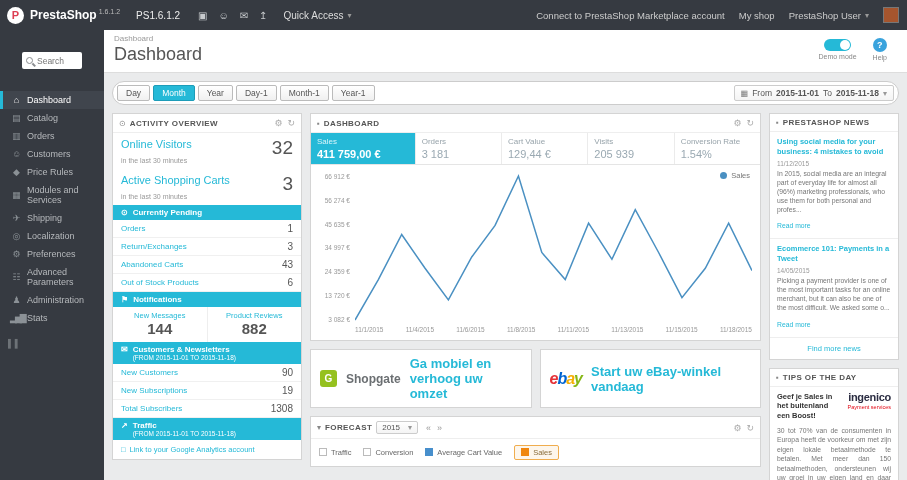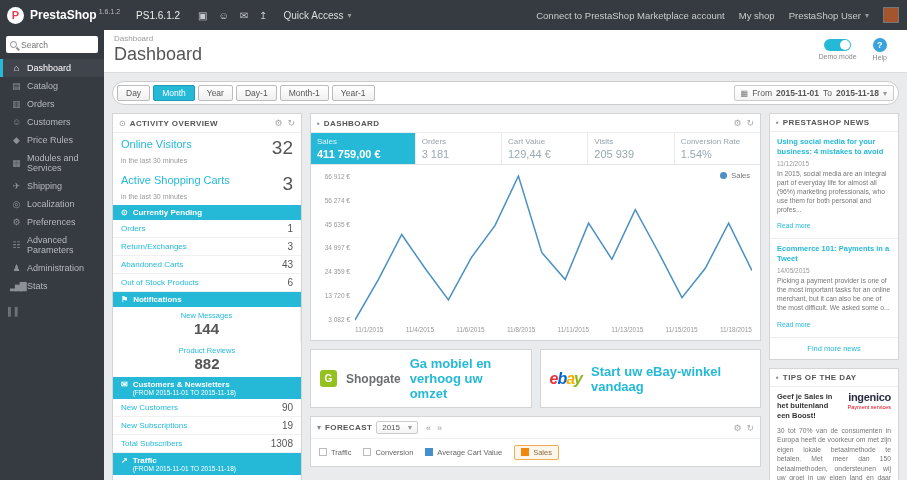--- a/index.html
+++ b/index.html
@@ -16,21 +16,21 @@
   .shop-name { font-size:10px; color:#eee; margin-left:16px; }
   .topbar-icons { display:flex; gap:11px; margin-left:18px; font-size:10px; color:#c7cacd; }
   .quick-access { font-size:10px; color:#ddd; margin-left:16px; display:flex; align-items:center; gap:4px; }
   .topbar-right { margin-left:auto; display:flex; align-items:center; gap:14px; padding-right:8px; font-size:9.5px; color:#ccc; }
   .topbar-link { display:flex; align-items:center; gap:4px; }
   .avatar { width:16px; height:16px; background:#a5552e; border:1px solid #777; }
   .caret { font-size:8px; color:#999; }
 
   
   .sidebar { position:absolute; top:30px; left:0; bottom:0; width:104px; background:#363a41; z-index:10; }
-  .search-box { margin:6px; height:17px; background:#fff; border-radius:2px; display:flex; align-items:center; padding:0 4px; gap:4px; }
+  .search-box { margin:22px; height:17px; background:#fff; border-radius:2px; display:flex; align-items:center; padding:0 4px; gap:4px; }
   .search-icon { width:7px; height:7px; border:1.5px solid #8a8d90; border-radius:50%; position:relative; flex:none; }
   .search-icon::after { content:""; position:absolute; width:4px; height:1.5px; background:#8a8d90; transform:rotate(45deg); left:5px; top:6px; }
   .search-box input { border:none; outline:none; width:100%; font-size:8.5px; color:#555; background:transparent; }
   .menu { margin-top:4px; }
   .menu-item { display:flex; align-items:center; gap:6px; padding:4px 7px; font-size:9px; color:#b6b9bc; cursor:pointer; border-left:3px solid transparent; }
   .menu-item .mi { width:11px; text-align:center; font-size:9px; color:#8b9196; flex:none; letter-spacing:-2px; }
   .menu-item.active { background:#40454d; color:#fff; border-left-color:#25b9d7; }
   .menu-item.active .mi { color:#fff; }
   .collapse-btn { padding:12px 8px; color:#6d7277; font-size:8px; letter-spacing:1px; }
 
@@ -69,21 +69,21 @@
   
   .big-row { padding:5px 8px 0; display:flex; justify-content:space-between; align-items:flex-start; }
   .big-label { color:#25b9d7; font-size:11px; }
   .big-value { color:#555; font-size:19px; font-weight:300; line-height:1; }
   .big-sub { font-size:7px; color:#999; padding:0 8px 5px; }
   .band { background:#25b9d7; color:#fff; font-size:8px; font-weight:bold; padding:3px 8px; display:flex; gap:5px; align-items:flex-start; }
   .band-sub { display:block; font-size:6.5px; font-weight:normal; }
   .data-row { display:flex; justify-content:space-between; align-items:center; padding:3px 8px; border-bottom:1px solid #f0f0f0; }
   .data-label { color:#25b9d7; font-size:8px; }
   .data-value { color:#555; font-size:10px; }
-  .notif-cols { display:flex;flex-direction:column; }
+  .notif-cols { display:flex; }
   .notif-col { flex:1; text-align:center; padding:4px 0 5px; }
   .notif-col:first-child { border-right:1px solid #eee; }
   .notif-label { color:#25b9d7; font-size:7.5px; }
   .notif-value { color:#555; font-size:15px; font-weight:700; }
   .ga-link { font-size:7.5px; color:#25b9d7; padding:5px 8px; display:flex; gap:4px; align-items:center; cursor:pointer; }
 
   
   .kpi-strip { display:flex; border-bottom:1px solid #e5e5e5; }
   .kpi { flex:1; min-width:0; padding:4px 6px; border-right:1px solid #ebebeb; cursor:pointer; }
   .kpi:last-child { border-right:none; }

